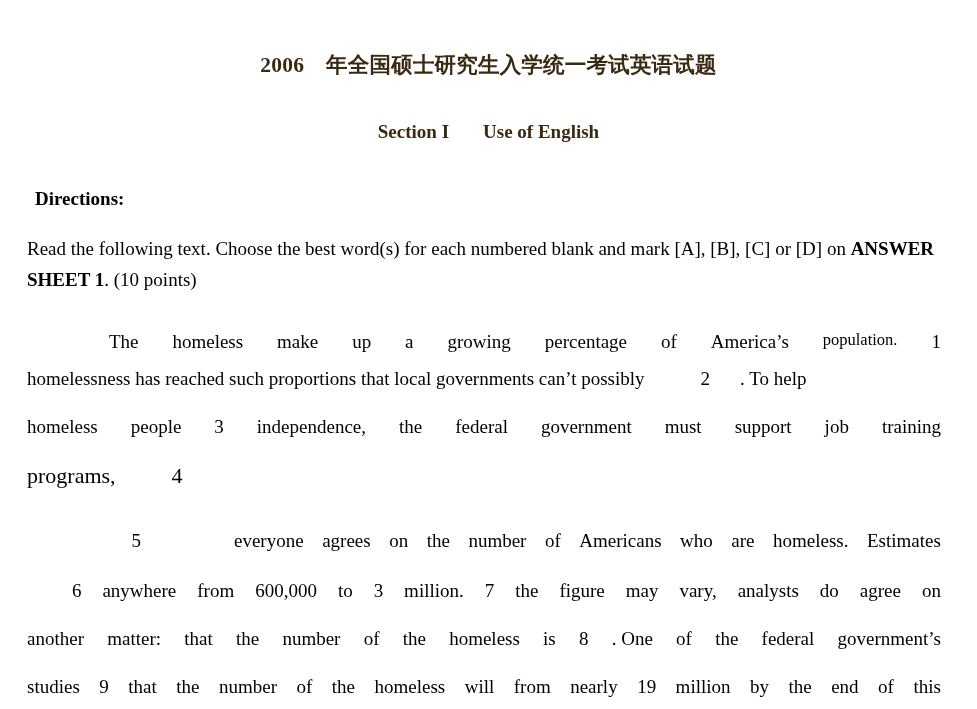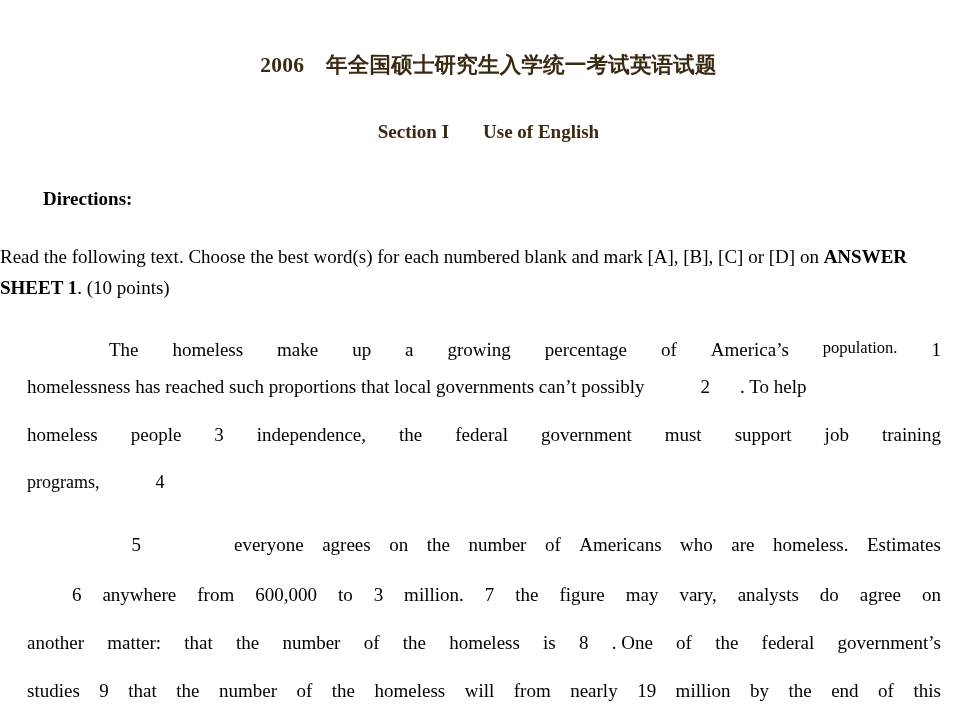--- a/index.html
+++ b/index.html
@@ -44,29 +44,30 @@
     line-height: 1.1;
   }
   .section-heading .sec-gap {
     display: inline-block;
     width: 34px;
   }
   .directions-label {
     font-weight: bold;
     font-size: 19px;
     color: #000;
-    margin: 16px;
+    margin: 8px;
     padding-top: 30px;
     padding-left: 27px;
     line-height: 1.1;
   }
   .directions-body {
     font-size: 19px;
     margin: 0;
     padding-top: 17px;
+    padding-left: 27px;
     padding-right: 42px;
     line-height: 1.62;
     text-align: left;
   }
   .directions-body b {
     font-weight: bold;
   }
   .passage {
     padding-left: 27px;
     padding-right: 36px;
@@ -88,21 +89,21 @@
   .blank {
     display: inline-block;
     text-align: center;
   }
   .sp-md { display: inline-block; width: 30px; }
   .sp-lg { display: inline-block; width: 56px; }
   .indent { display: inline-block; width: 48px; }
   .indent2 { display: inline-block; width: 86px; }
   .indent3 { display: inline-block; width: 24px; }
   .small-word { font-size: 16.5px; }
-  .tight { font-size: 18px; }
+  .tight { font-size: 22px; }
   .row-1 { margin-top: 36px; }
   .row-gap { margin-top: 18px; }
   .row-gap2 { margin-top: 29px; }
   .row-gap3 { margin-top: 31px; }
   .para-gap { margin-top: 44px; }
 </style>
 </head>
 <body>
 
 <div class="page">

